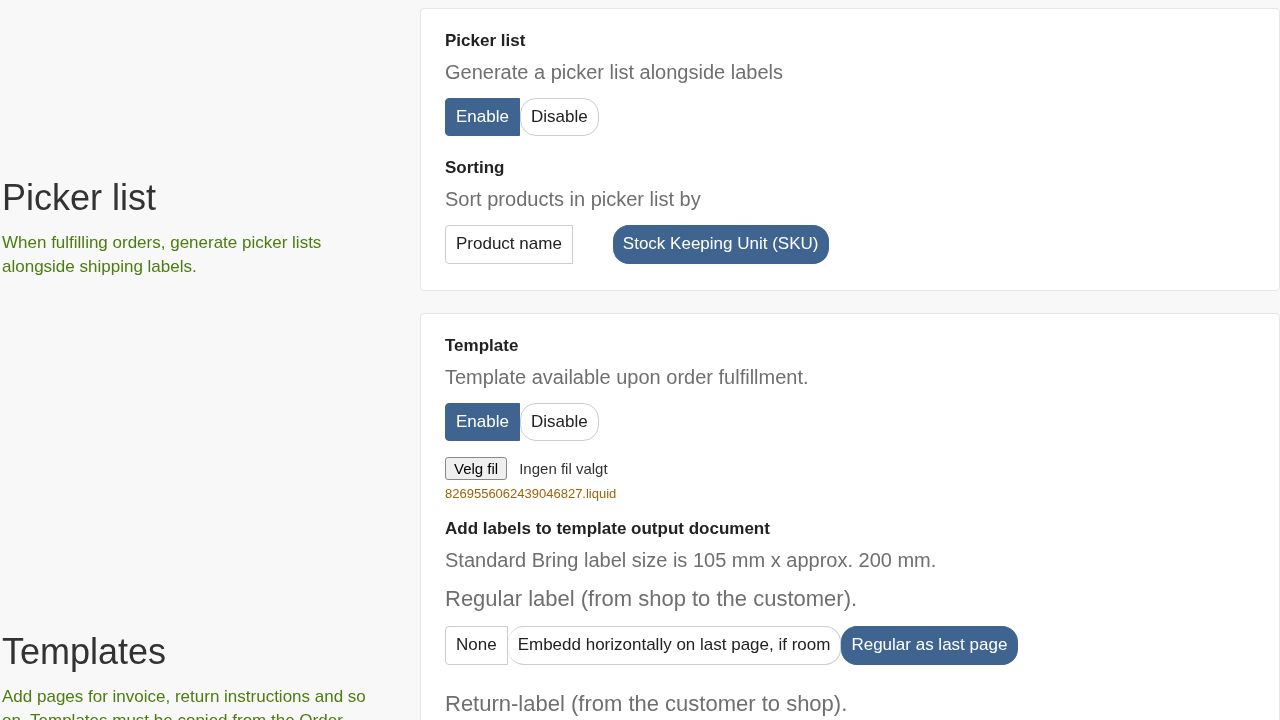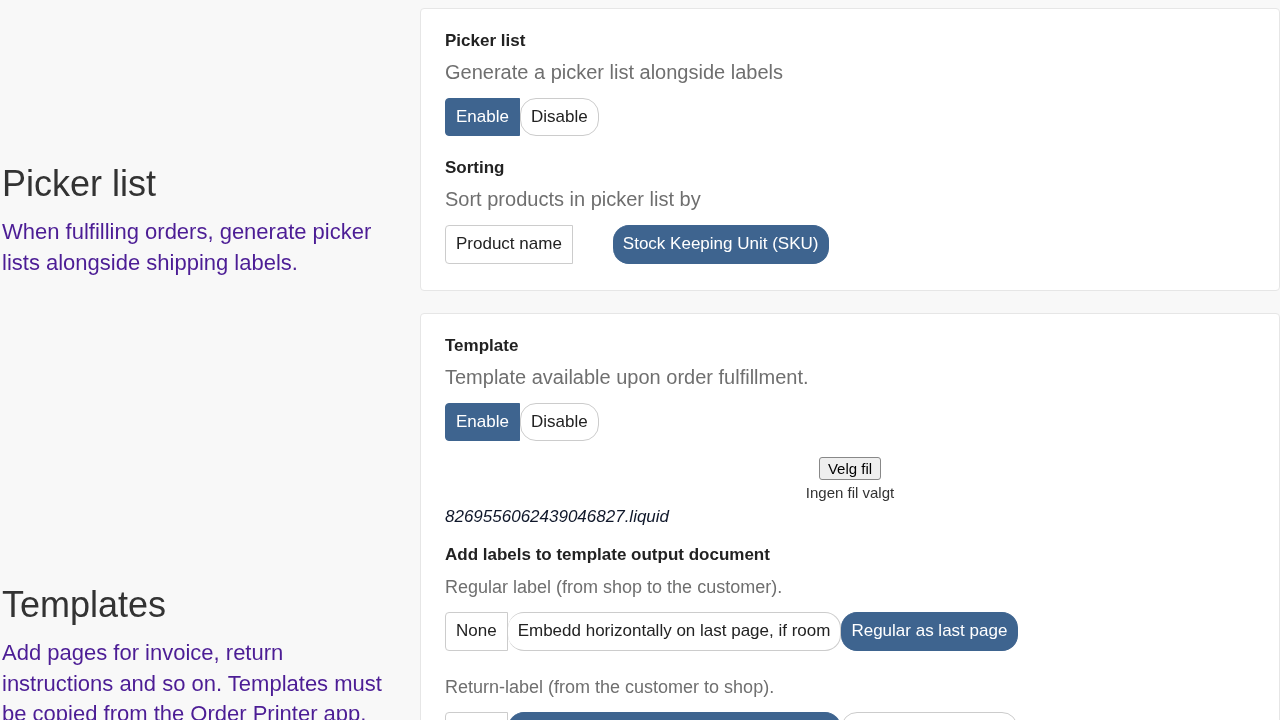--- a/index.html
+++ b/index.html
@@ -21,22 +21,22 @@
     padding: 26px 30px 26px 2px;
     flex-shrink: 0;
   }
   .left h1 {
     font-size: 36px;
     font-weight: 400;
     color: #333;
     margin-bottom: 12px;
   }
   .left p {
-    color: #4c1d95;
-    font-size: 22px;
+    color: #4d7c0f;
+    font-size: 17px;
     line-height: 1.4;
   }
   .card {
     flex: 1;
     background: #fff;
     border: 1px solid #e6e6e6;
     border-radius: 4px;
     margin: 8px 0 14px 0;
     padding: 22px 24px;
   }
@@ -69,46 +69,44 @@
   .btn + .btn { border-left: none; border-radius: 16px; }
   .btn.active {
     background: #3e648f;
     border-color: #3e648f;
     color: #fff;
   }
   .btn.active + .btn { border-left: 1px solid #ccc; }
   .file-row {
     display: flex;
     align-items: center;
-    gap: 4px;
+    gap: 12px;
     margin: 2px 0 6px 0;
-    flex-direction: column;
   }
   .file-btn {
     background: #efefef;
     border: 1px solid #888;
     border-radius: 3px;
     padding: 2px 8px;
     font-size: 15px;
     cursor: pointer;
     font-family: inherit;
   }
   .file-text {
     font-size: 15px;
     color: #333;
   }
   .filename {
-    font-size: 17px;
-    color: #0f172a;
+    font-size: 13px;
+    color: #a16207;
     margin-bottom: 18px;
-    font-style: italic;
   }
   .subdesc {
     color: #6f6f6f;
-    font-size: 18px;
+    font-size: 22px;
     margin: 12px 0 14px 0;
   }
   .btn-group.tight { margin-bottom: 14px; }
   .btn-group.last { margin-bottom: 0; }
 </style>
 </head>
 <body>
 
 <div class="section">
   <div class="left">
@@ -145,20 +143,21 @@
       <button class="btn">Disable</button>
     </div>
 
     <div class="file-row">
       <button class="file-btn">Velg fil</button>
       <span class="file-text">Ingen fil valgt</span>
     </div>
     <div class="filename">8269556062439046827.liquid</div>
 
     <h3>Add labels to template output document</h3>
+    <div class="desc">Standard Bring label size is 105 mm x approx. 200 mm.</div>
 
     <div class="subdesc">Regular label (from shop to the customer).</div>
     <div class="btn-group tight">
       <button class="btn">None</button>
       <button class="btn">Embedd horizontally on last page, if room</button>
       <button class="btn active">Regular as last page</button>
     </div>
 
     <div class="subdesc">Return-label (from the customer to shop).</div>
     <div class="btn-group last">

